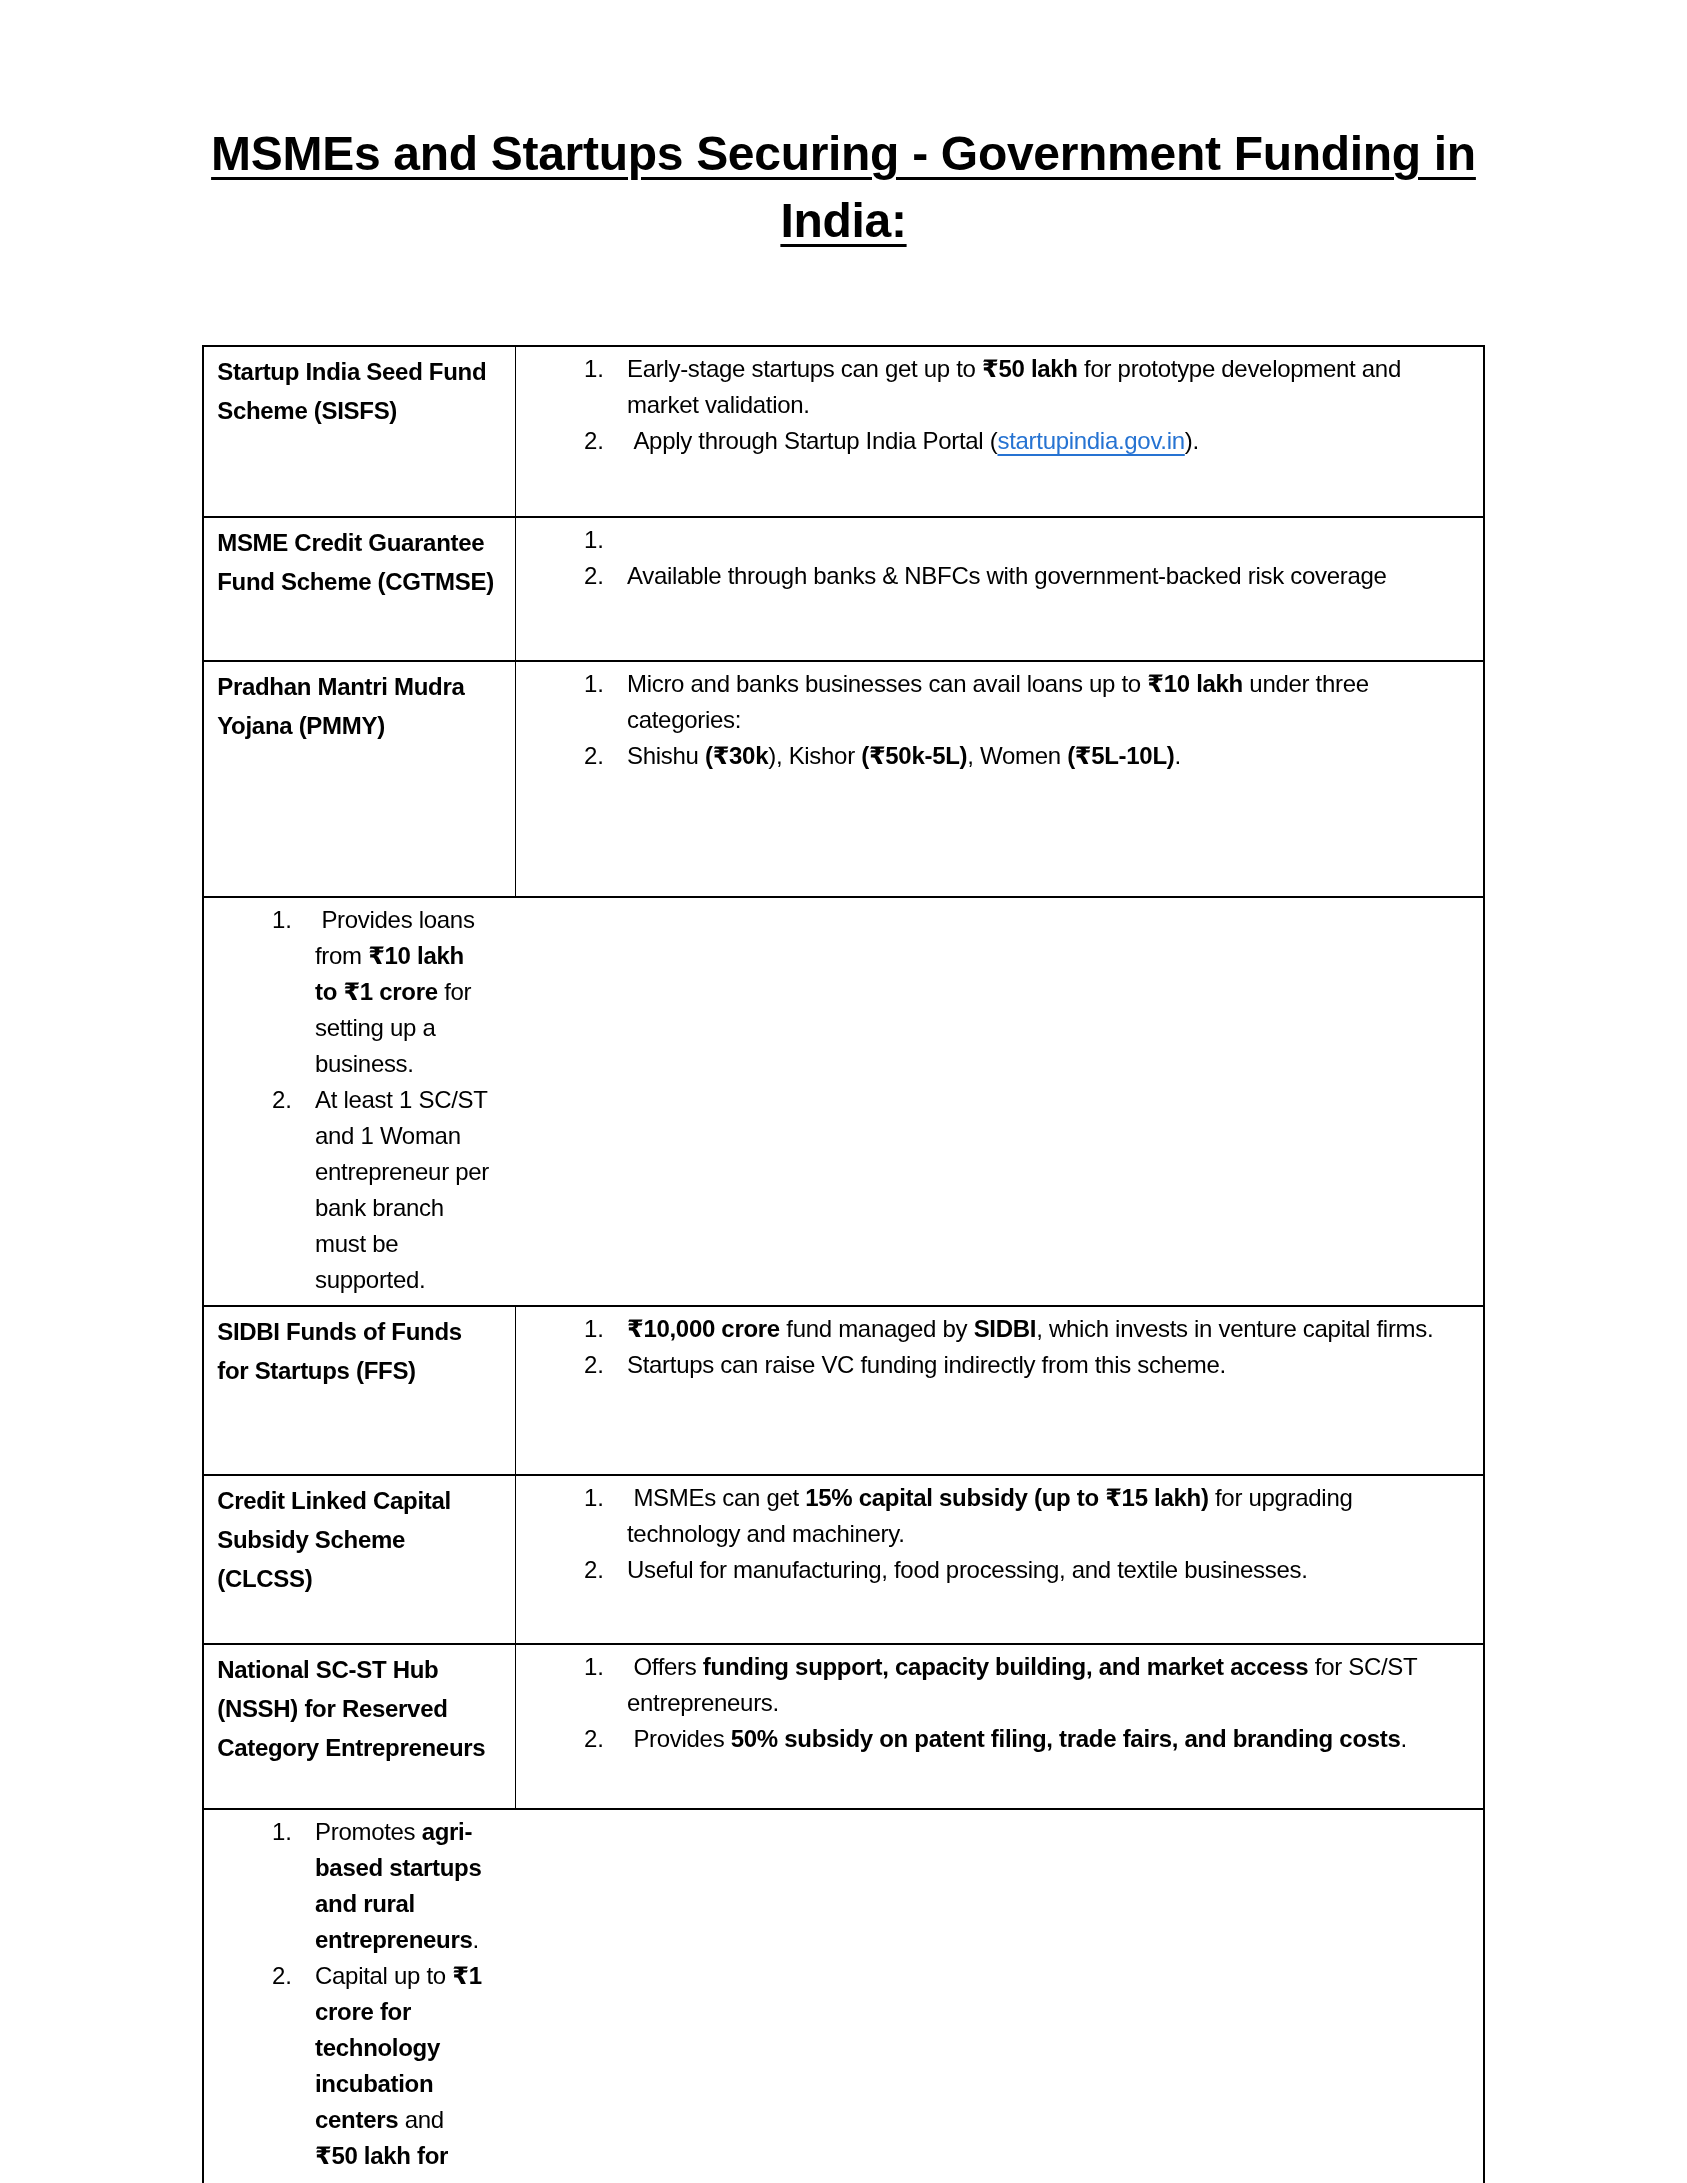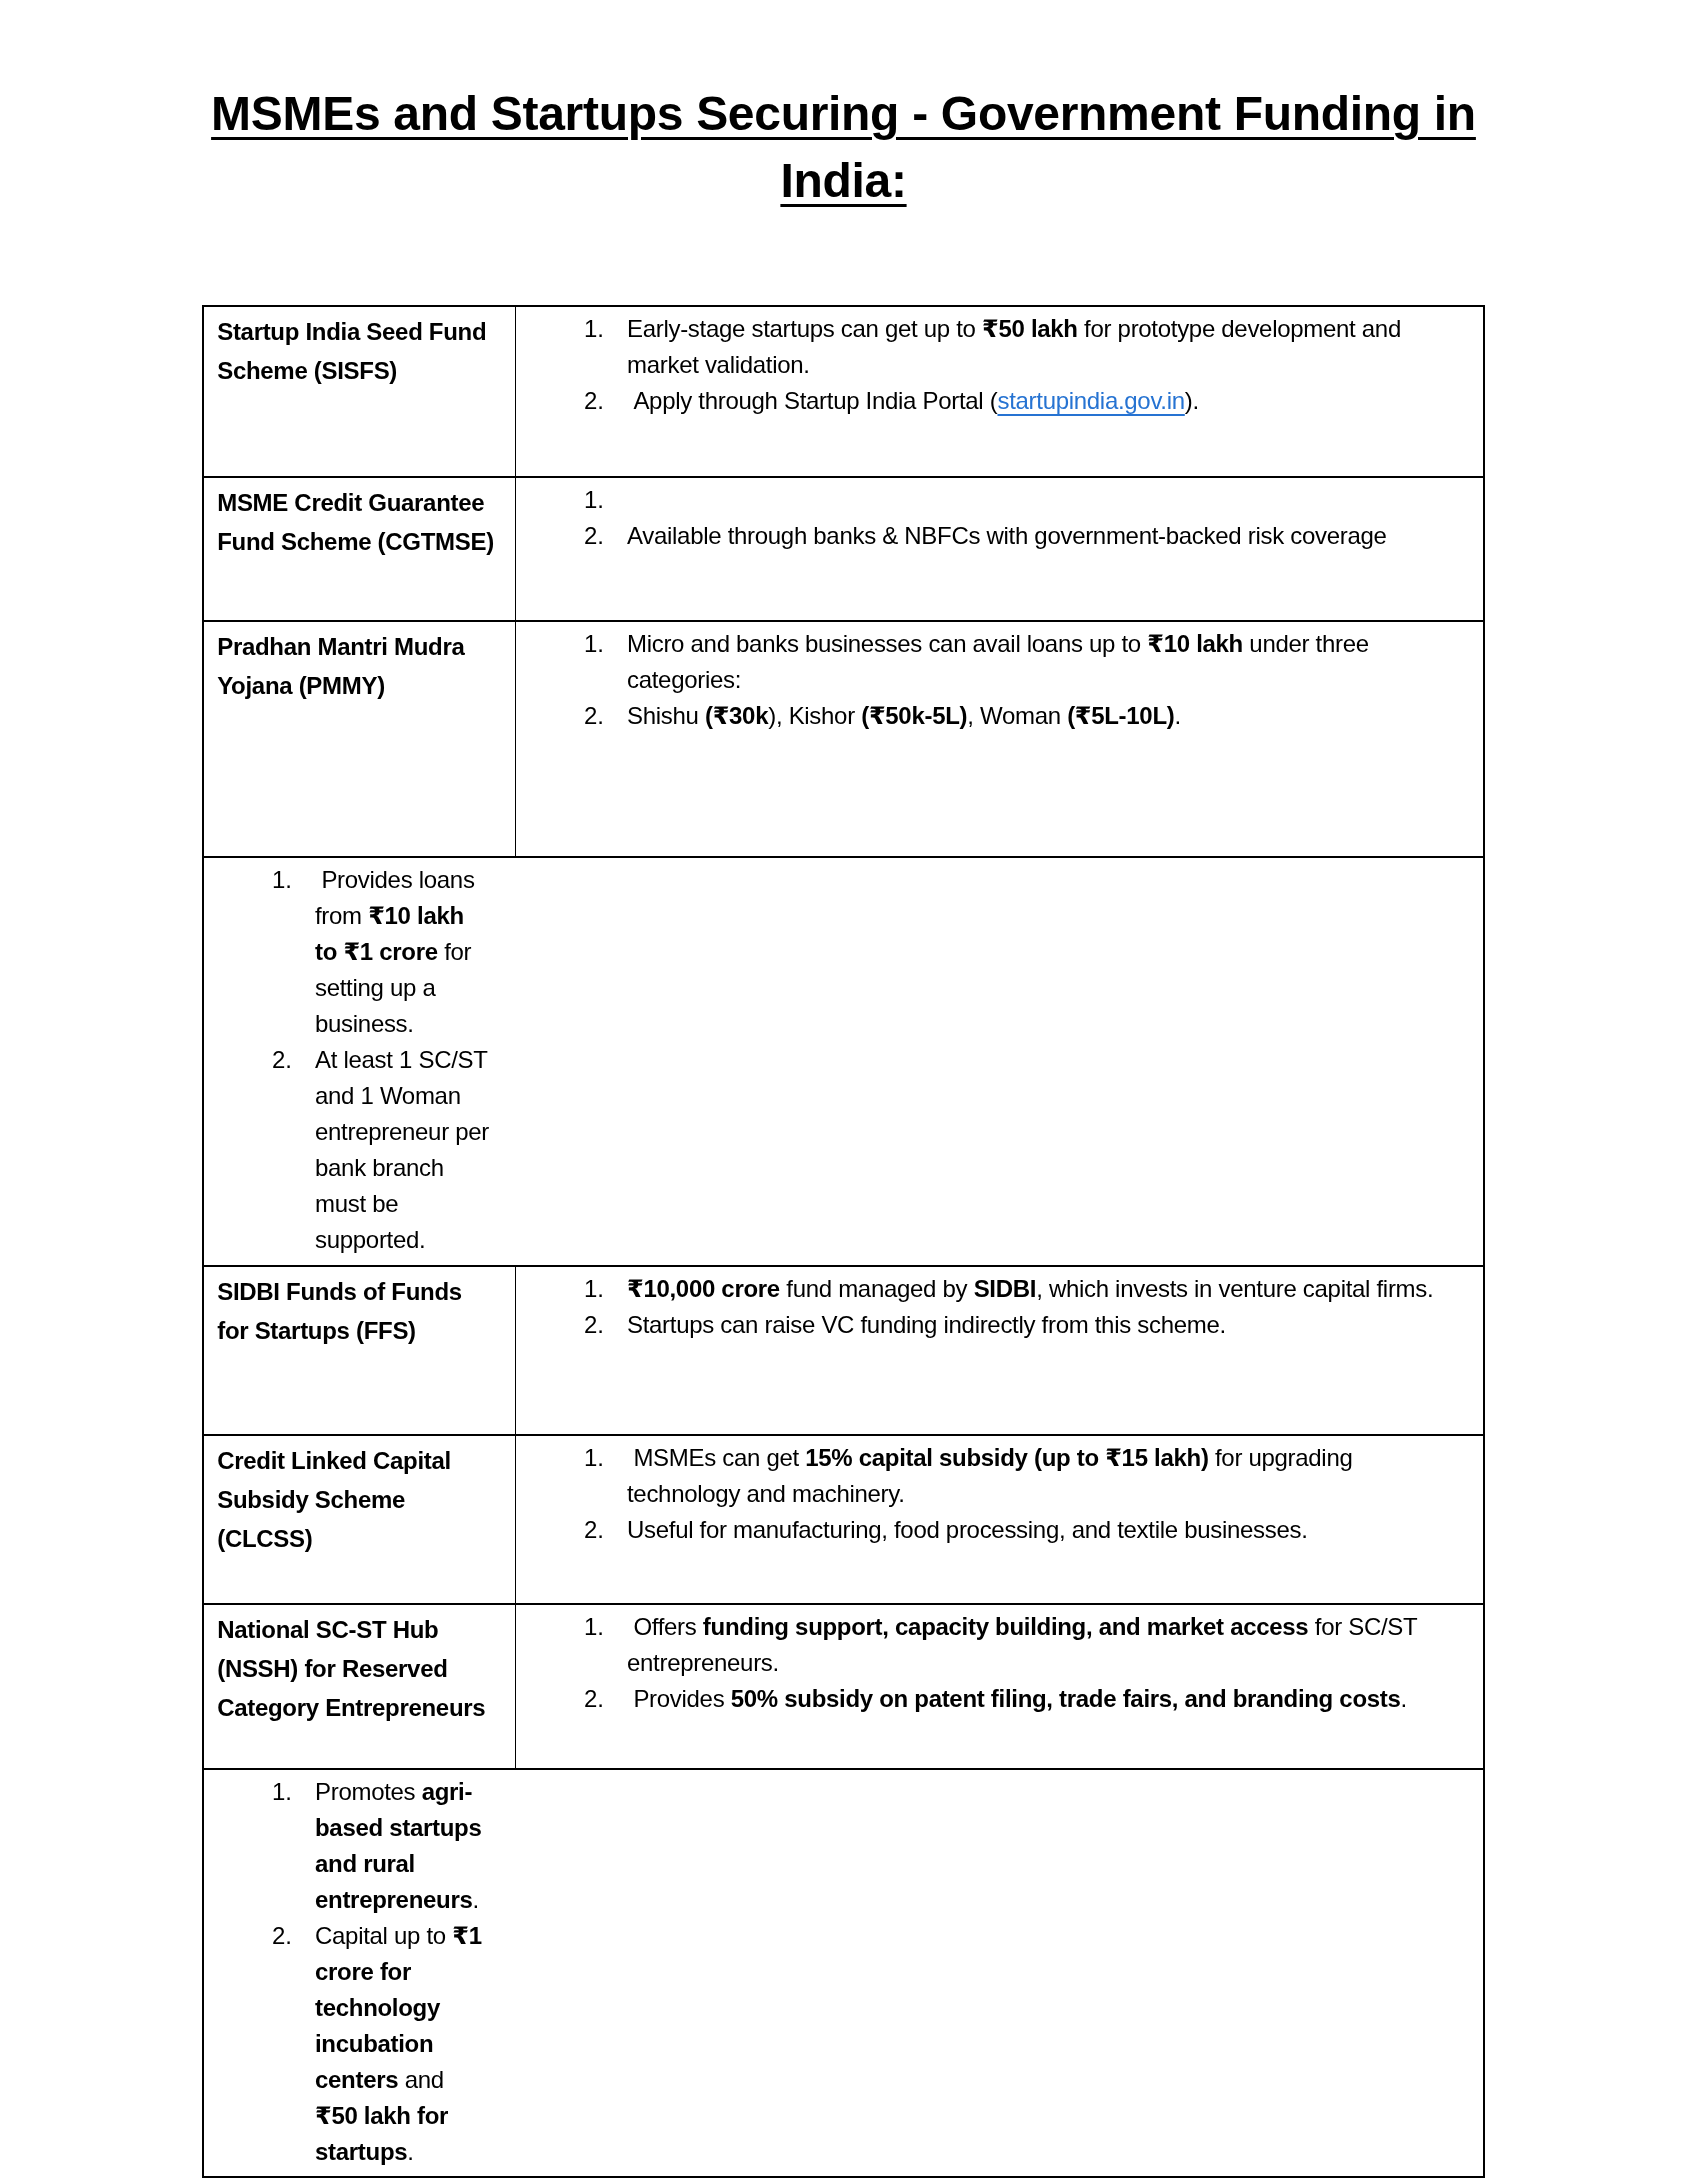--- a/index.html
+++ b/index.html
@@ -8,21 +8,21 @@
     width: 1687px;
     height: 2183px;
     background: var(--page-bg, #ffffff);
     font-family: "Liberation Sans", "DejaVu Sans", sans-serif;
     color: var(--text, #000000);
     overflow: hidden;
   }
   
   .title {
     margin: 0;
-    padding-top: 80px;
+    padding-top: 120px;
     text-align: center;
     font-weight: 700;
     font-size: 48px;
     line-height: 67px;
     letter-spacing: -0.3px;
     color: var(--text, #000000);
   }
   .title .line {
     display: block;
     text-decoration: underline;
@@ -136,21 +136,21 @@
       <span>Pradhan Mantri Mudra Yojana (PMMY)</span>
     </div>
     <div class="cell cell-points">
       <div class="points">
             <div class="item">
               <span class="num">1.</span>
               <span class="txt"><span>Micro and banks businesses can avail loans up to </span><span class="b">₹10 lakh</span><span> under three categories:</span></span>
             </div>
             <div class="item">
               <span class="num">2.</span>
-              <span class="txt"><span>Shishu </span><span class="b">(₹30k</span><span>), Kishor </span><span class="b">(₹50k-5L)</span><span>, Woman </span><span class="b">(₹5L-10L)</span><span>.</span></span>
+              <span class="txt"><span>Shishu </span><span class="b">(₹30k</span><span>), Kishor </span><span class="b">(₹50k-5L)</span><span>, Women </span><span class="b">(₹5L-10L)</span><span>.</span></span>
             </div>
           </div>
     </div>
   </div>
 
   <div class="t-row">
     <div class="cell cell-points">
       <div class="points">
             <div class="item">
               <span class="num">1.</span>

